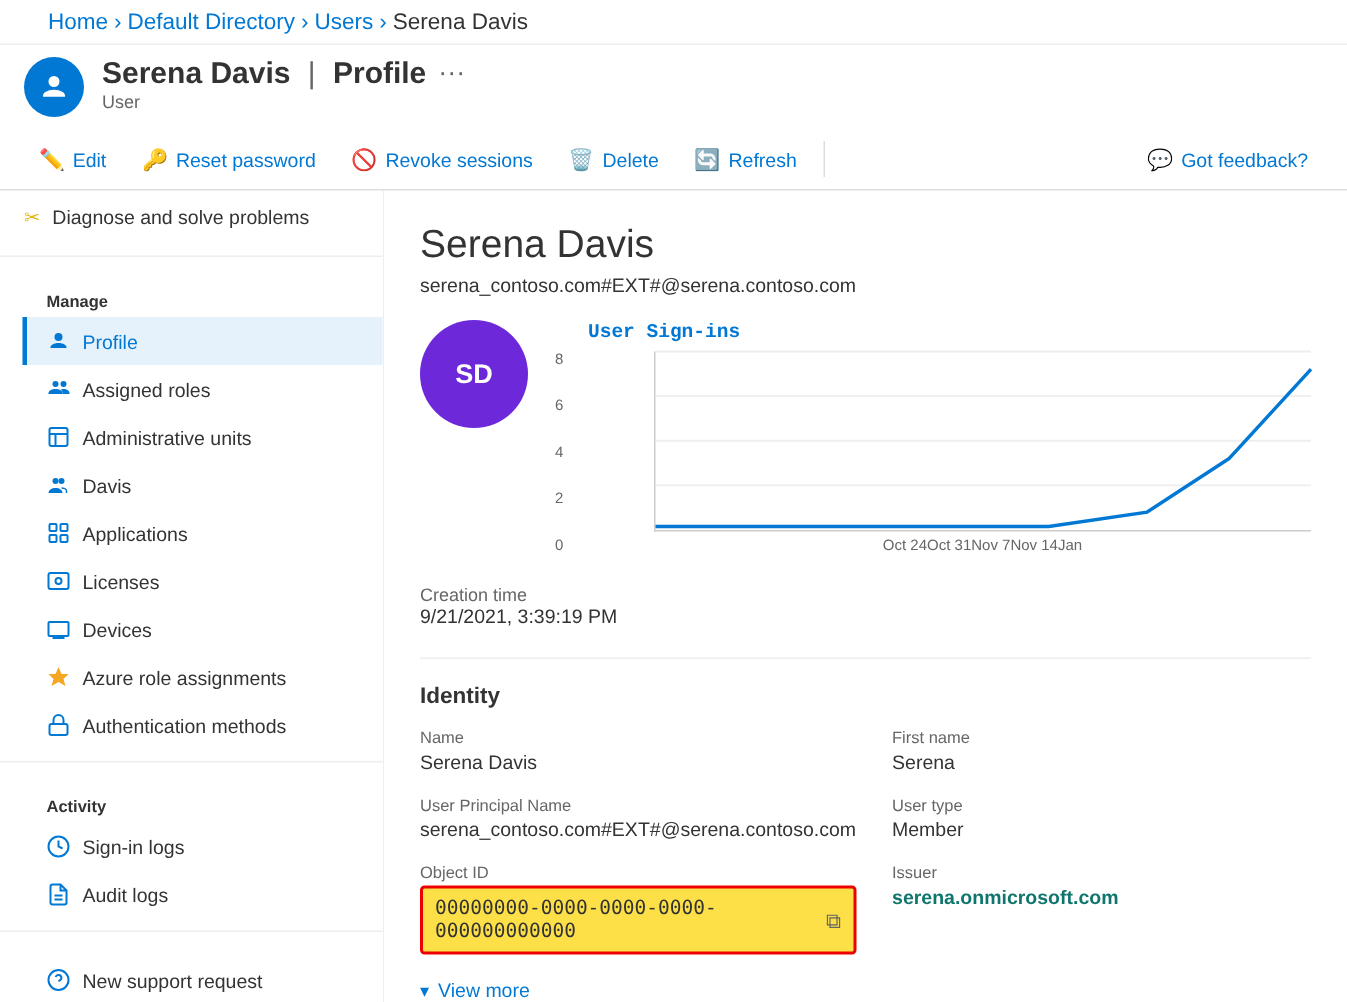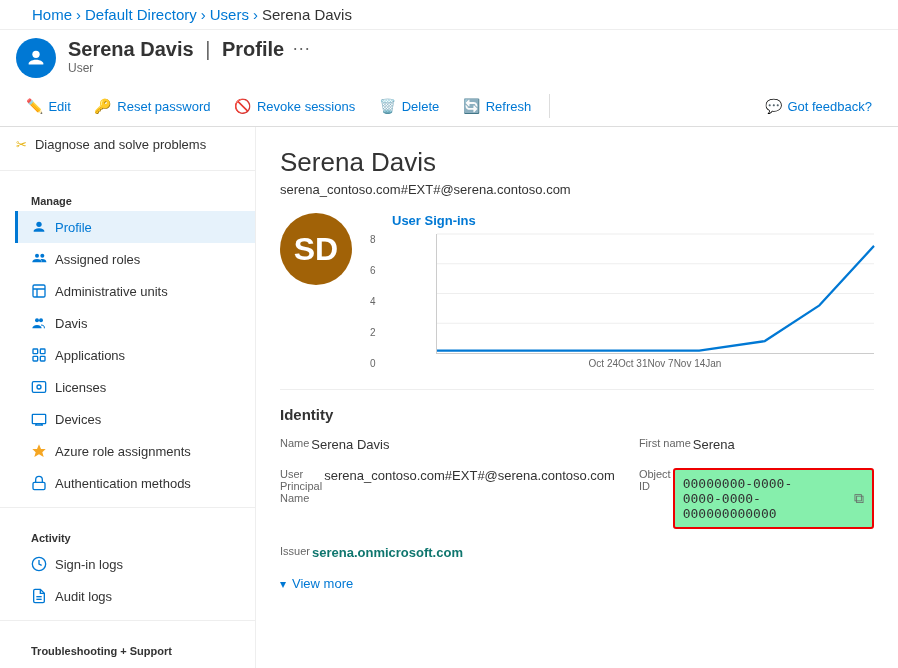--- a/index.html
+++ b/index.html
@@ -37,46 +37,46 @@
     .sidebar-item .s-icon { width: 16px; height: 16px; display: flex; align-items: center; justify-content: center; font-size: 14px; flex-shrink: 0; }
     .sidebar-divider { border: none; border-top: 1px solid #eee; margin: 8px 0; }
 
     
     .content { flex: 1; overflow-y: auto; padding: 20px 24px; background: #fff; }
     .content-name { font-size: 26px; font-weight: 400; color: #333; margin-bottom: 4px; }
     .content-upn { font-size: 13px; color: #333; margin-bottom: 16px; font-weight: 500; }
 
     
     .user-section { display: flex; align-items: flex-start; gap: 40px; margin-bottom: 20px; }
-    .user-avatar { width: 72px; height: 72px; background: #a16207; border-radius: 50%; display: flex; align-items: center; justify-content: center; color: #fff; font-size: 32px; font-weight: 600; flex-shrink: 0; }
+    .user-avatar { width: 72px; height: 72px; background: #6d28d9; border-radius: 50%; display: flex; align-items: center; justify-content: center; color: #fff; font-size: 18px; font-weight: 600; flex-shrink: 0; }
 
     
     .chart-container { flex: 1; min-width: 0; }
-    .chart-title { font-size: 13px; color: #0078d4; margin-bottom: 6px; font-weight: 600; }
+    .chart-title { font-size: 13px; color: #0078d4; margin-bottom: 6px; font-weight: 600; font-family: Liberation Mono, monospace; }
     .chart-area { position: relative; height: 120px; border-left: 1px solid #ccc; border-bottom: 1px solid #ccc; margin-left: 20px; }
     .chart-y-labels { position: absolute; left: -22px; top: 0; bottom: 0; display: flex; flex-direction: column; justify-content: space-between; font-size: 10px; color: #666; padding-bottom: 0; }
     .chart-x-labels { display: flex; justify-content: center; font-size: 10px; color: #666; margin-left: 20px; margin-top: 4px; }
 
     
     .creation-section { margin-bottom: 20px; }
     .creation-label { font-size: 12px; color: #666; }
     .creation-value { font-size: 13px; color: #333; }
 
     .section-divider { border: none; border-top: 1px solid #eee; margin: 16px 0; }
 
     
     .section-title { font-size: 15px; font-weight: 600; color: #333; margin-bottom: 14px; }
     .fields-grid { display: grid; grid-template-columns: 1fr 1fr; gap: 16px 24px; }
-    .field-item { display: flex; flex-direction: row; gap: 2px; }
+    .field-item { display: flex; flex-direction: column; gap: 2px; }
     .field-label { font-size: 11px; color: #666; }
     .field-value { font-size: 13px; color: #333; }
     .field-value.link { color: #0f766e; cursor: pointer; font-weight: bold; }
 
     
-    .object-id-container { border: 2px solid #e00; border-radius: 3px; padding: 6px 8px; display: flex; align-items: center; justify-content: space-between; background: #86efac; gap: 40px; }
+    .object-id-container { border: 2px solid #e00; border-radius: 3px; padding: 6px 8px; display: flex; align-items: center; justify-content: space-between; background: #fde047; gap: 40px; }
     .object-id-value { font-size: 13px; color: #333; font-family: monospace; }
     .copy-icon { color: #666; cursor: pointer; font-size: 14px; margin-left: 8px; }
 
     
     .view-more { display: flex; align-items: center; gap: 6px; color: #0078d4; cursor: pointer; font-size: 13px; margin-top: 16px; }
     .view-more-icon { font-size: 12px; }
 
     
     .diagnose-item { display: flex; align-items: center; gap: 8px; padding: 10px 16px; cursor: pointer; font-size: 13px; color: #333; }
   </style>
@@ -273,21 +273,20 @@
               <line x1="16" y1="17" x2="8" y2="17"></line>
             </svg>
         </span>
         <span>Audit logs</span>
       </div>
     </div>
 
     <hr class="sidebar-divider">
 
     <div class="sidebar-section">
-      <div class="sidebar-section-title">Troubleshooting + Support</div>
 
       <div class="sidebar-item">
         <span class="s-icon" style="color:#0078d4;">
           <svg width="16" height="16" viewBox="0 0 24 24" fill="none" stroke="#0078d4" stroke-width="2">
               <circle cx="12" cy="12" r="10"></circle>
               <path d="M9.09 9a3 3 0 0 1 5.83 1c0 2-3 3-3 3"></path>
               <line x1="12" y1="17" x2="12.01" y2="17"></line>
             </svg>
         </span>
         <span>New support request</span>
@@ -328,20 +327,24 @@
             <span>Oct 24</span>
             <span>Oct 31</span>
             <span>Nov 7</span>
             <span>Nov 14</span>
             <span>Jan</span>
           </div>
         </div>
       </div>
     </div>
 
+    <div class="creation-section">
+      <div class="creation-label">Creation time</div>
+      <div class="creation-value">9/21/2021, 3:39:19 PM</div>
+    </div>
 
     <hr class="section-divider">
 
     <div>
       <div class="section-title">Identity</div>
 
       <div class="fields-grid">
 
         <div class="field-item">
           <div class="field-label">Name</div>
@@ -351,20 +354,24 @@
         <div class="field-item">
           <div class="field-label">First name</div>
           <div class="field-value">Serena</div>
         </div>
 
         <div class="field-item">
           <div class="field-label">User Principal Name</div>
           <div class="field-value">serena_contoso.com#EXT#@serena.contoso.com</div>
         </div>
 
+        <div class="field-item">
+          <div class="field-label">User type</div>
+          <div class="field-value">Member</div>
+        </div>
 
         <div class="field-item">
           <div class="field-label">Object ID</div>
           <div class="object-id-container">
             <span class="object-id-value">00000000-0000-0000-0000-000000000000</span>
             <span class="copy-icon">⧉</span>
           </div>
         </div>
 
         <div class="field-item">

